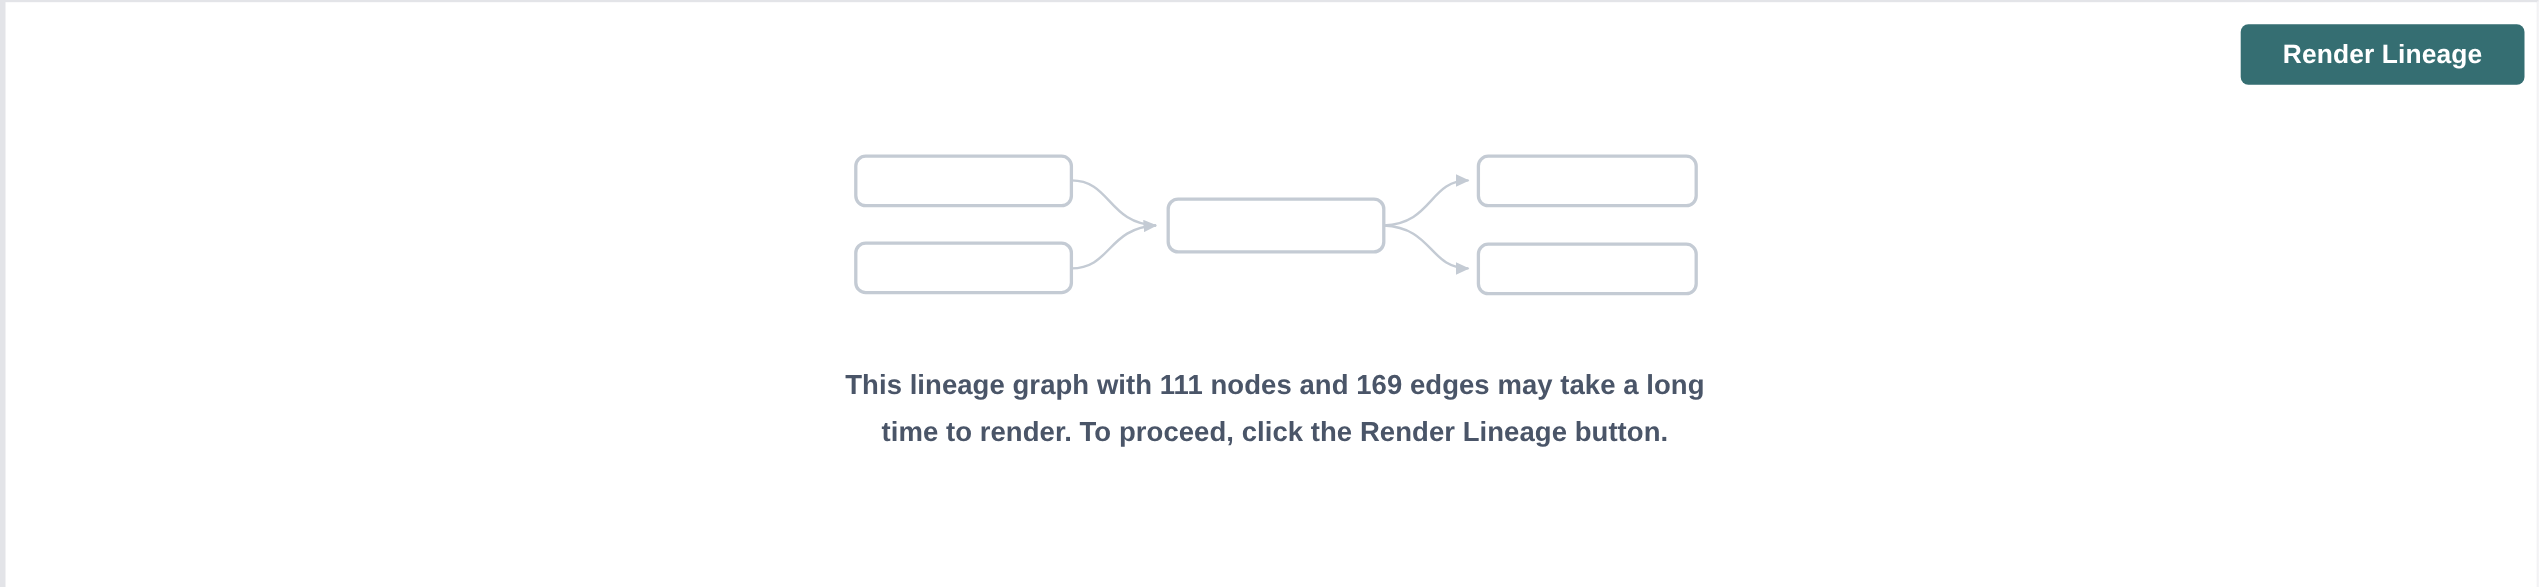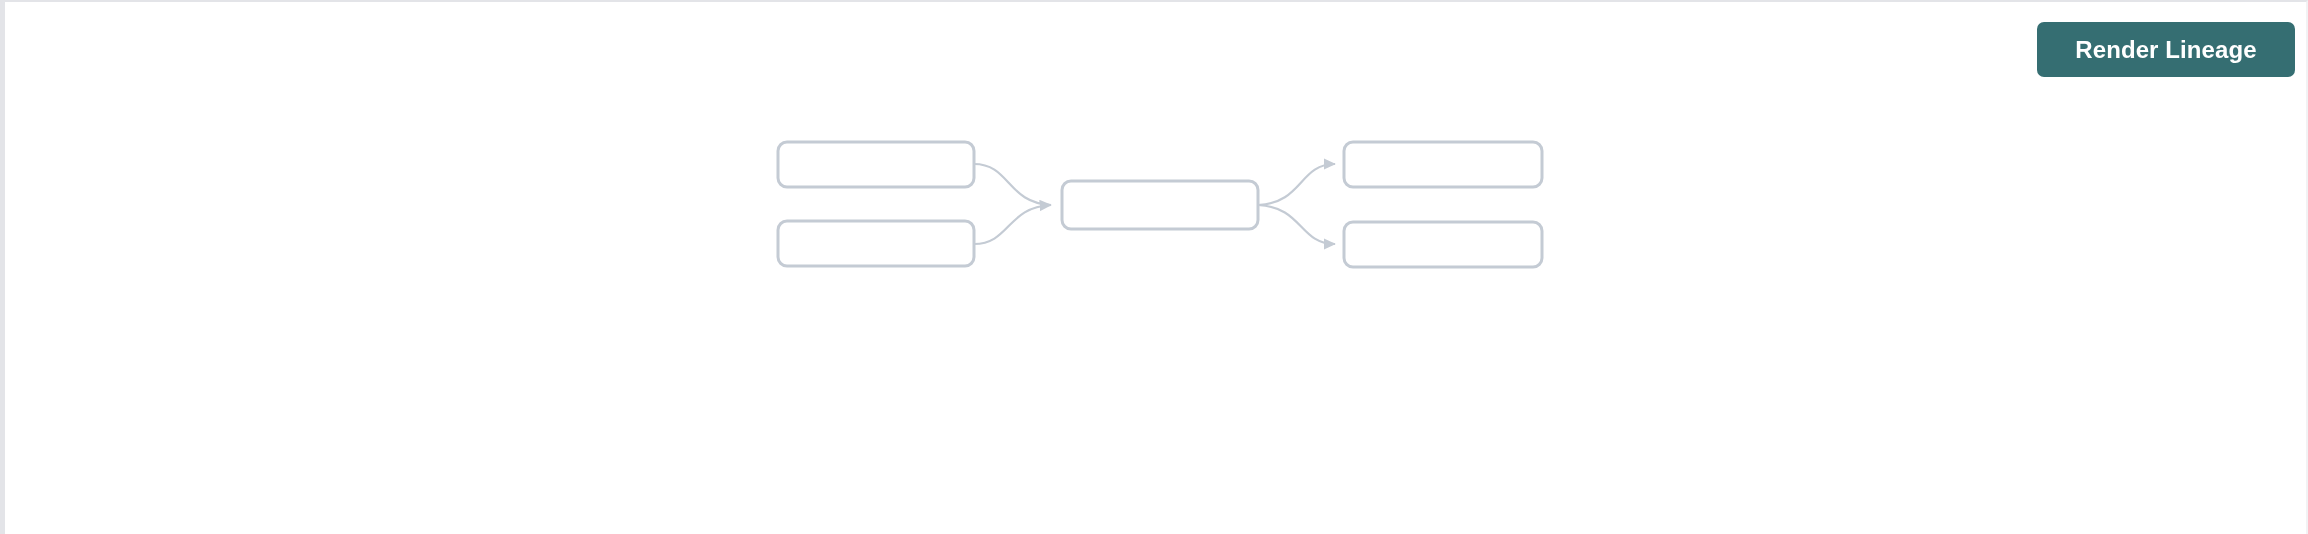--- a/index.html
+++ b/index.html
@@ -113,15 +113,16 @@
         <g>
           <rect x="15" y="12" width="196" height="45" rx="9" ry="9" fill="#ffffff" stroke="#C4CBD4" stroke-width="3"></rect>
           <rect x="15" y="91" width="196" height="45" rx="9" ry="9" fill="#ffffff" stroke="#C4CBD4" stroke-width="3"></rect>
           <rect x="299" y="51" width="196" height="48" rx="9" ry="9" fill="#ffffff" stroke="#C4CBD4" stroke-width="3"></rect>
           <rect x="581" y="12" width="198" height="45" rx="9" ry="9" fill="#ffffff" stroke="#C4CBD4" stroke-width="3"></rect>
           <rect x="581" y="92" width="198" height="45" rx="9" ry="9" fill="#ffffff" stroke="#C4CBD4" stroke-width="3"></rect>
         </g>
       </svg>
     </div>
 
+    <div class="empty-message">This lineage graph with 111 nodes and 169 edges may take a long time to render. To proceed, click the Render Lineage button.</div>
 
   </div>
 </div>
 
 </body></html>

